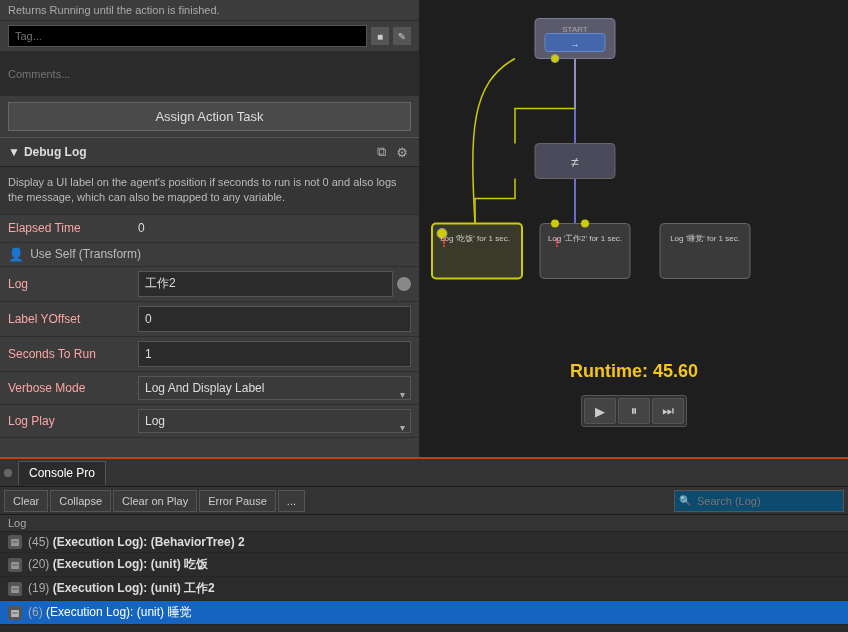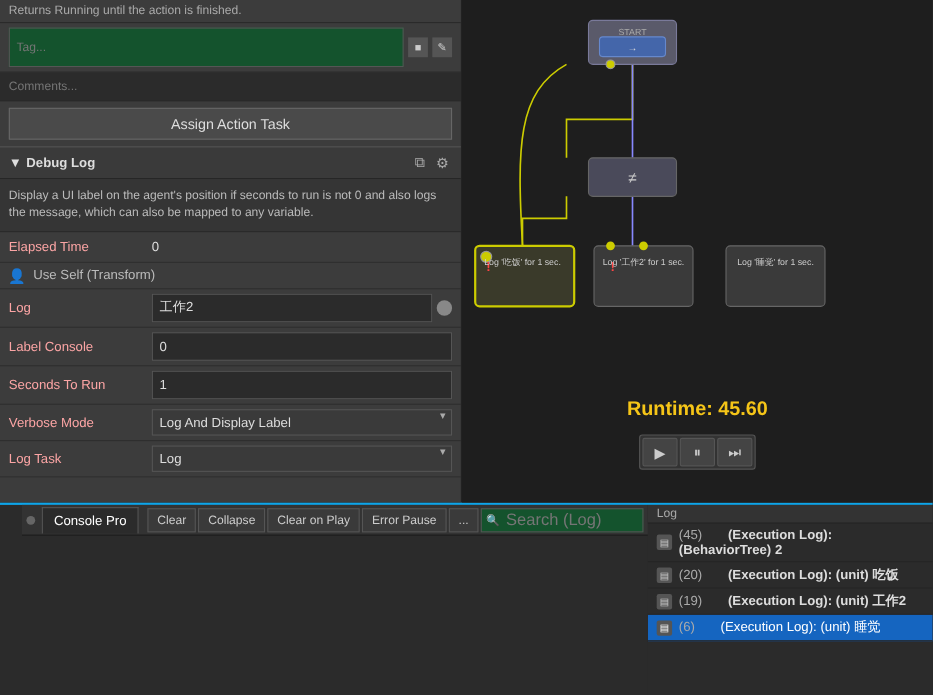--- a/index.html
+++ b/index.html
@@ -42,26 +42,26 @@
 
     .tag-row {
       display: flex;
       align-items: center;
       padding: 4px 8px;
       border-bottom: 1px solid #2a2a2a;
       gap: 4px;
     }
     .tag-input {
       flex: 1;
-      background: #14532d;
+      background: #000000;
       border: 1px solid #555;
       color: #aaa;
       padding: 2px 6px;
       font-size: 11px;
-      height: 36px;
+      height: 22px;
     }
     .tag-btn {
       width: 18px;
       height: 18px;
       background: #555;
       border: none;
       color: #ccc;
       cursor: pointer;
       font-size: 10px;
       display: flex;
@@ -70,21 +70,21 @@
     }
 
     .comments-input {
       background: #2b2b2b;
       border: none;
       border-bottom: 1px solid #2a2a2a;
       color: #777;
       padding: 4px 8px;
       font-size: 11px;
       width: 100%;
-      height: 26px;
+      height: 44px;
     }
 
     .assign-btn {
       margin: 6px 8px;
       background: #4a4a4a;
       border: 1px solid #666;
       color: #ddd;
       padding: 6px;
       font-size: 13px;
       cursor: pointer;
@@ -167,21 +167,21 @@
       height: 24px;
       appearance: none;
       -webkit-appearance: none;
       cursor: pointer;
       position: relative;
     }
     .select-wrapper {
       flex: 1;
       position: relative;
       display: flex;
-      align-items: flex-start;
+      align-items: flex-end;
     }
     .select-wrapper::after {
       content: '▾';
       position: absolute;
       right: 6px;
       color: #aaa;
       pointer-events: none;
       font-size: 10px;
     }
 
@@ -264,24 +264,23 @@
       align-items: center;
       justify-content: center;
       font-size: 13px;
       border-radius: 2px;
     }
 
     
     .console-area {
       height: 175px;
       background: #2b2b2b;
-      border-top: 2px solid #0ea5e9;
-      display: flex;
-      flex-direction: row;
-      padding-left: 20px;
+      border-top: 2px solid #c2410c;
+      display: flex;
+      flex-direction: column;
     }
 
     .console-tab-bar {
       display: flex;
       align-items: center;
       background: #333;
       border-bottom: 1px solid #1a1a1a;
       height: 28px;
       padding: 0 4px;
       gap: 2px;
@@ -326,27 +325,27 @@
       padding: 2px 8px;
       font-size: 11px;
       cursor: pointer;
       height: 22px;
       display: flex;
       align-items: center;
     }
 
     .search-box {
       margin-left: auto;
-      background: #14532d;
+      background: #0c4a6e;
       border: 1px solid #555;
       color: #aaa;
       padding: 2px 6px 2px 22px;
-      font-size: 15px;
+      font-size: 11px;
       height: 22px;
-      width: 148px;
+      width: 170px;
       position: relative;
     }
     .search-wrapper {
       position: relative;
       display: flex;
       align-items: center;
       margin-left: auto;
     }
     .search-wrapper::before {
       content: '🔍';
@@ -393,21 +392,21 @@
       justify-content: center;
       font-size: 9px;
       flex-shrink: 0;
     }
 
     .log-text {
       font-size: 12px;
     }
     .log-text .count {
       color: #aaa;
-      margin-right: 20px;
+      margin-right: 0;
     }
     .log-text .exec {
       color: #ddd;
       font-weight: bold;
     }
     .log-text .highlight {
       color: #fff;
       font-weight: normal;
     }
   </style>
@@ -460,42 +459,42 @@
 
     <div class="field-row">
       <span class="field-label">Log</span>
       <div class="log-input-wrapper">
         <input class="field-input" type="text" value="工作2" style="">
         <div class="log-circle"></div>
       </div>
     </div>
 
     <div class="field-row">
-      <span class="field-label">Label Console</span>
+      <span class="field-label">Label YOffset</span>
       <input class="field-input" type="text" value="0" style="">
     </div>
 
     <div class="field-row">
       <span class="field-label">Seconds To Run</span>
       <input class="field-input" type="text" value="1" style="">
     </div>
 
     <div class="field-row">
       <span class="field-label">Verbose Mode</span>
       <div class="select-wrapper">
         <select class="field-select">
           <option>Log And Display Label</option>
           <option>Log Only</option>
           <option>Display Label Only</option>
         </select>
       </div>
     </div>
 
     <div class="field-row">
-      <span class="field-label">Log Task</span>
+      <span class="field-label">Log Play</span>
       <div class="select-wrapper">
         <select class="field-select">
           <option>Log</option>
           <option>Warning</option>
           <option>Error</option>
         </select>
       </div>
     </div>
 
   </div>

